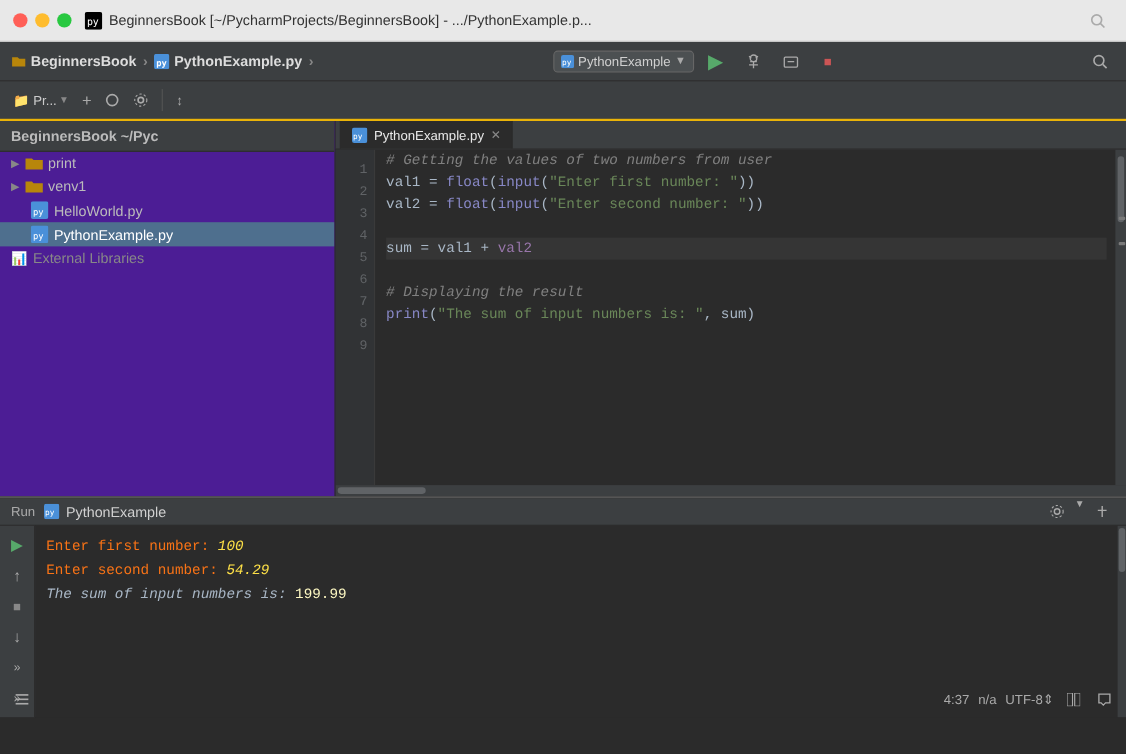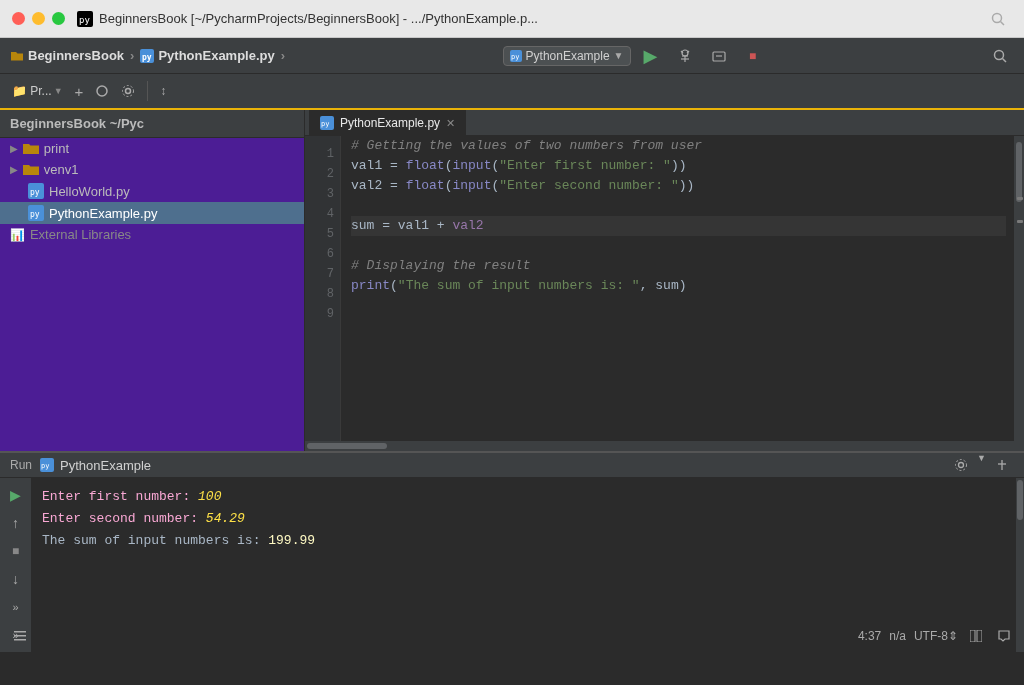--- a/index.html
+++ b/index.html
@@ -341,23 +341,23 @@
     .run-console {
       flex: 1;
       font-family: "Courier New", Courier, monospace;
       font-size: 13px;
       padding: 8px 10px;
       color: #a9b7c6;
       line-height: 22px;
       overflow: auto;
     }
     .console-line { display: block; }
-    .console-input { color: #f9a8d4; margin-top: 21px; }
+    .console-input { color: #f97316; margin-top: 21px; }
     .console-value { color: #fde047; font-style: italic; }
-    .console-result { color: #a9b7c6; }
+    .console-result { color: #a9b7c6; font-style: italic; }
     .console-num { color: #fef9c3; }
 
     
     .statusbar {
       background: #3c3f41;
       height: 28px;
       display: flex;
       align-items: center;
       padding: 0 10px;
       border-top: 1px solid #2b2b2b;

